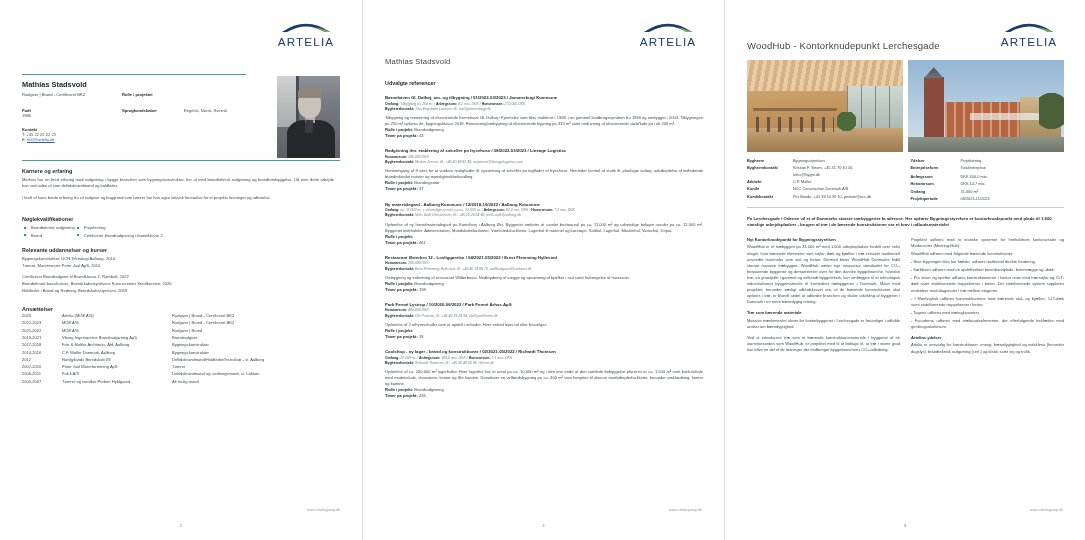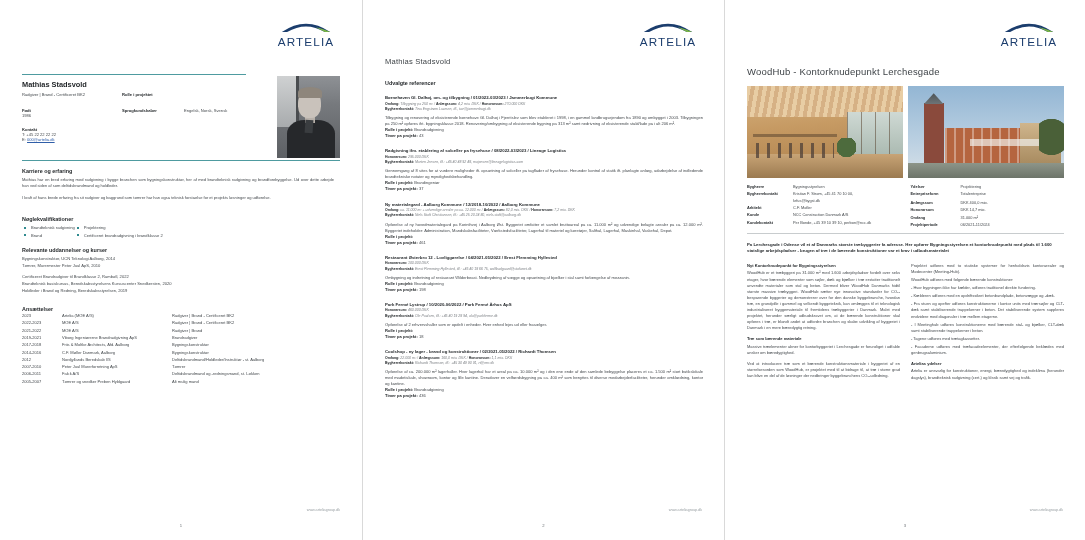--- a/index.html
+++ b/index.html
@@ -457,21 +457,21 @@
 
   <div class="page page-3">
     <div class="logo">
       <svg viewBox="0 0 200 90">
         <path d="M36 40 Q100 -4 164 40 L150 40 Q100 10 50 40 Z" fill="#1b3d6d"></path>
         <path d="M126 27 Q150 32 164 40 L150 40 Q138 33 126 27 Z" fill="#7ab648"></path>
         <text x="100" y="78" font-family="Liberation Sans, sans-serif" font-size="31" letter-spacing="3" text-anchor="middle" fill="#1b3d6d">ARTELIA</text>
       </svg>
     </div>
 
-    <div class="p3-inner" style="top:66px;">
+    <div class="p3-inner" style="top:40px;">
       <div class="doc-title">WoodHub - Kontorknudepunkt Lerchesgade</div>
 
       <div class="photos">
         <div class="photo photo-a">
           <div class="pa-bg"></div>
             <div class="pa-ceiling2"></div>
             <div class="pa-win"></div>
           <div class="pa-mull"></div>
             <div class="pa-floor"></div>
             <div class="pa-rail"></div>

